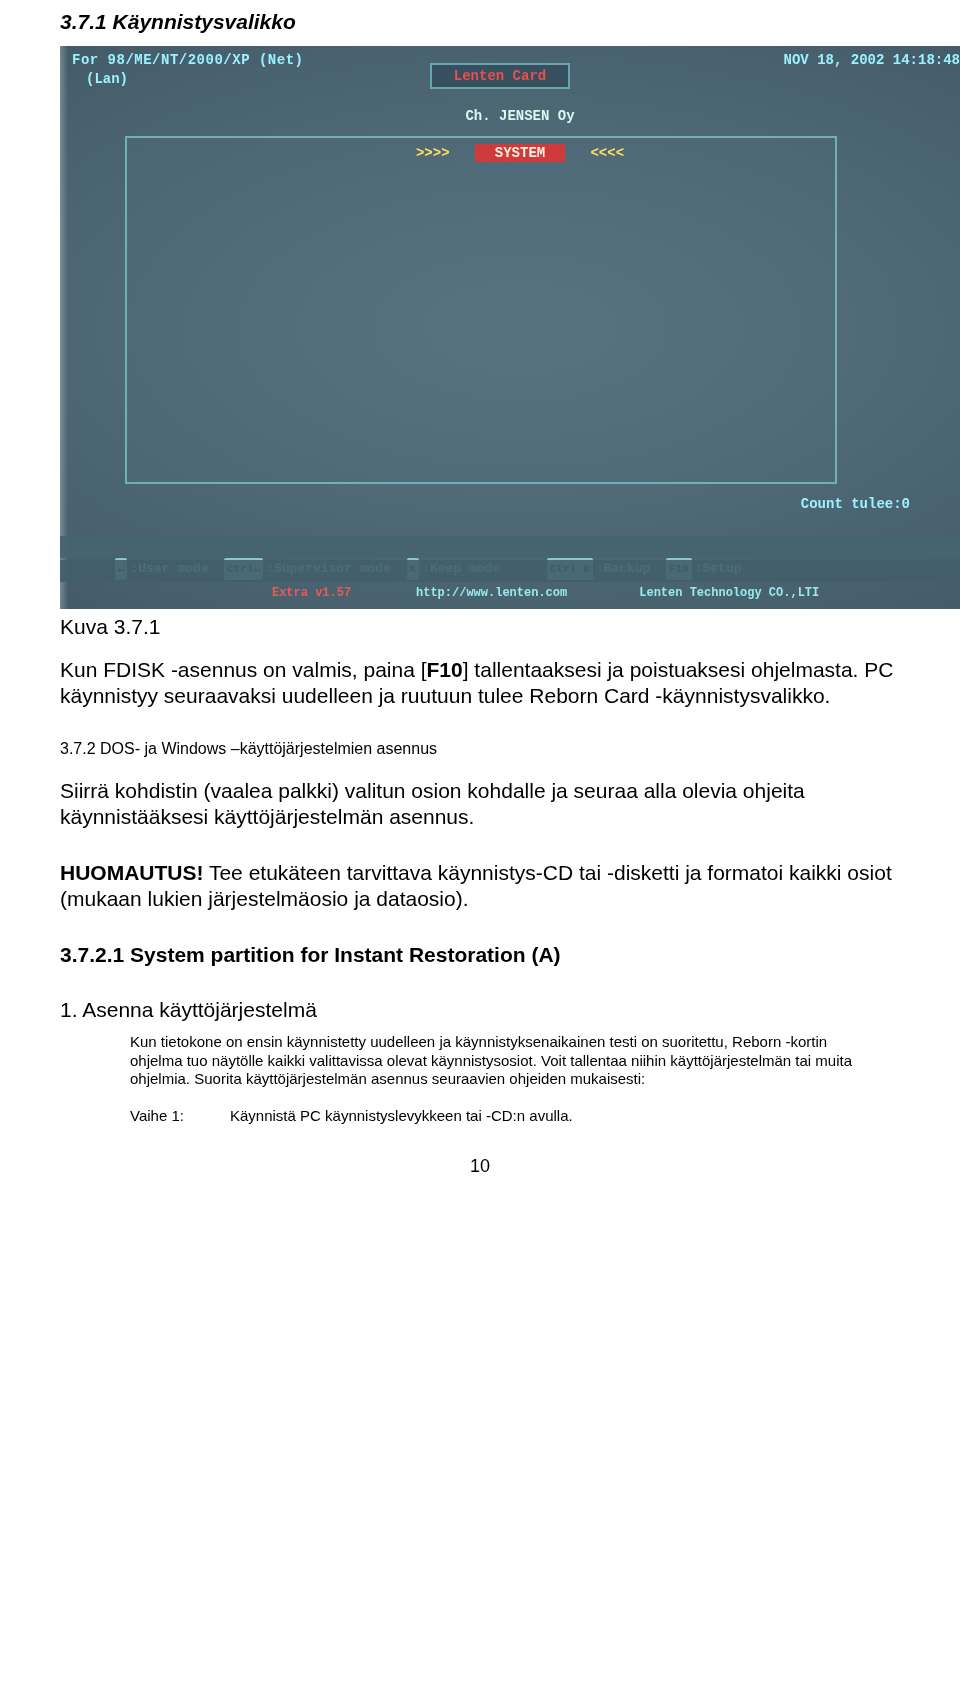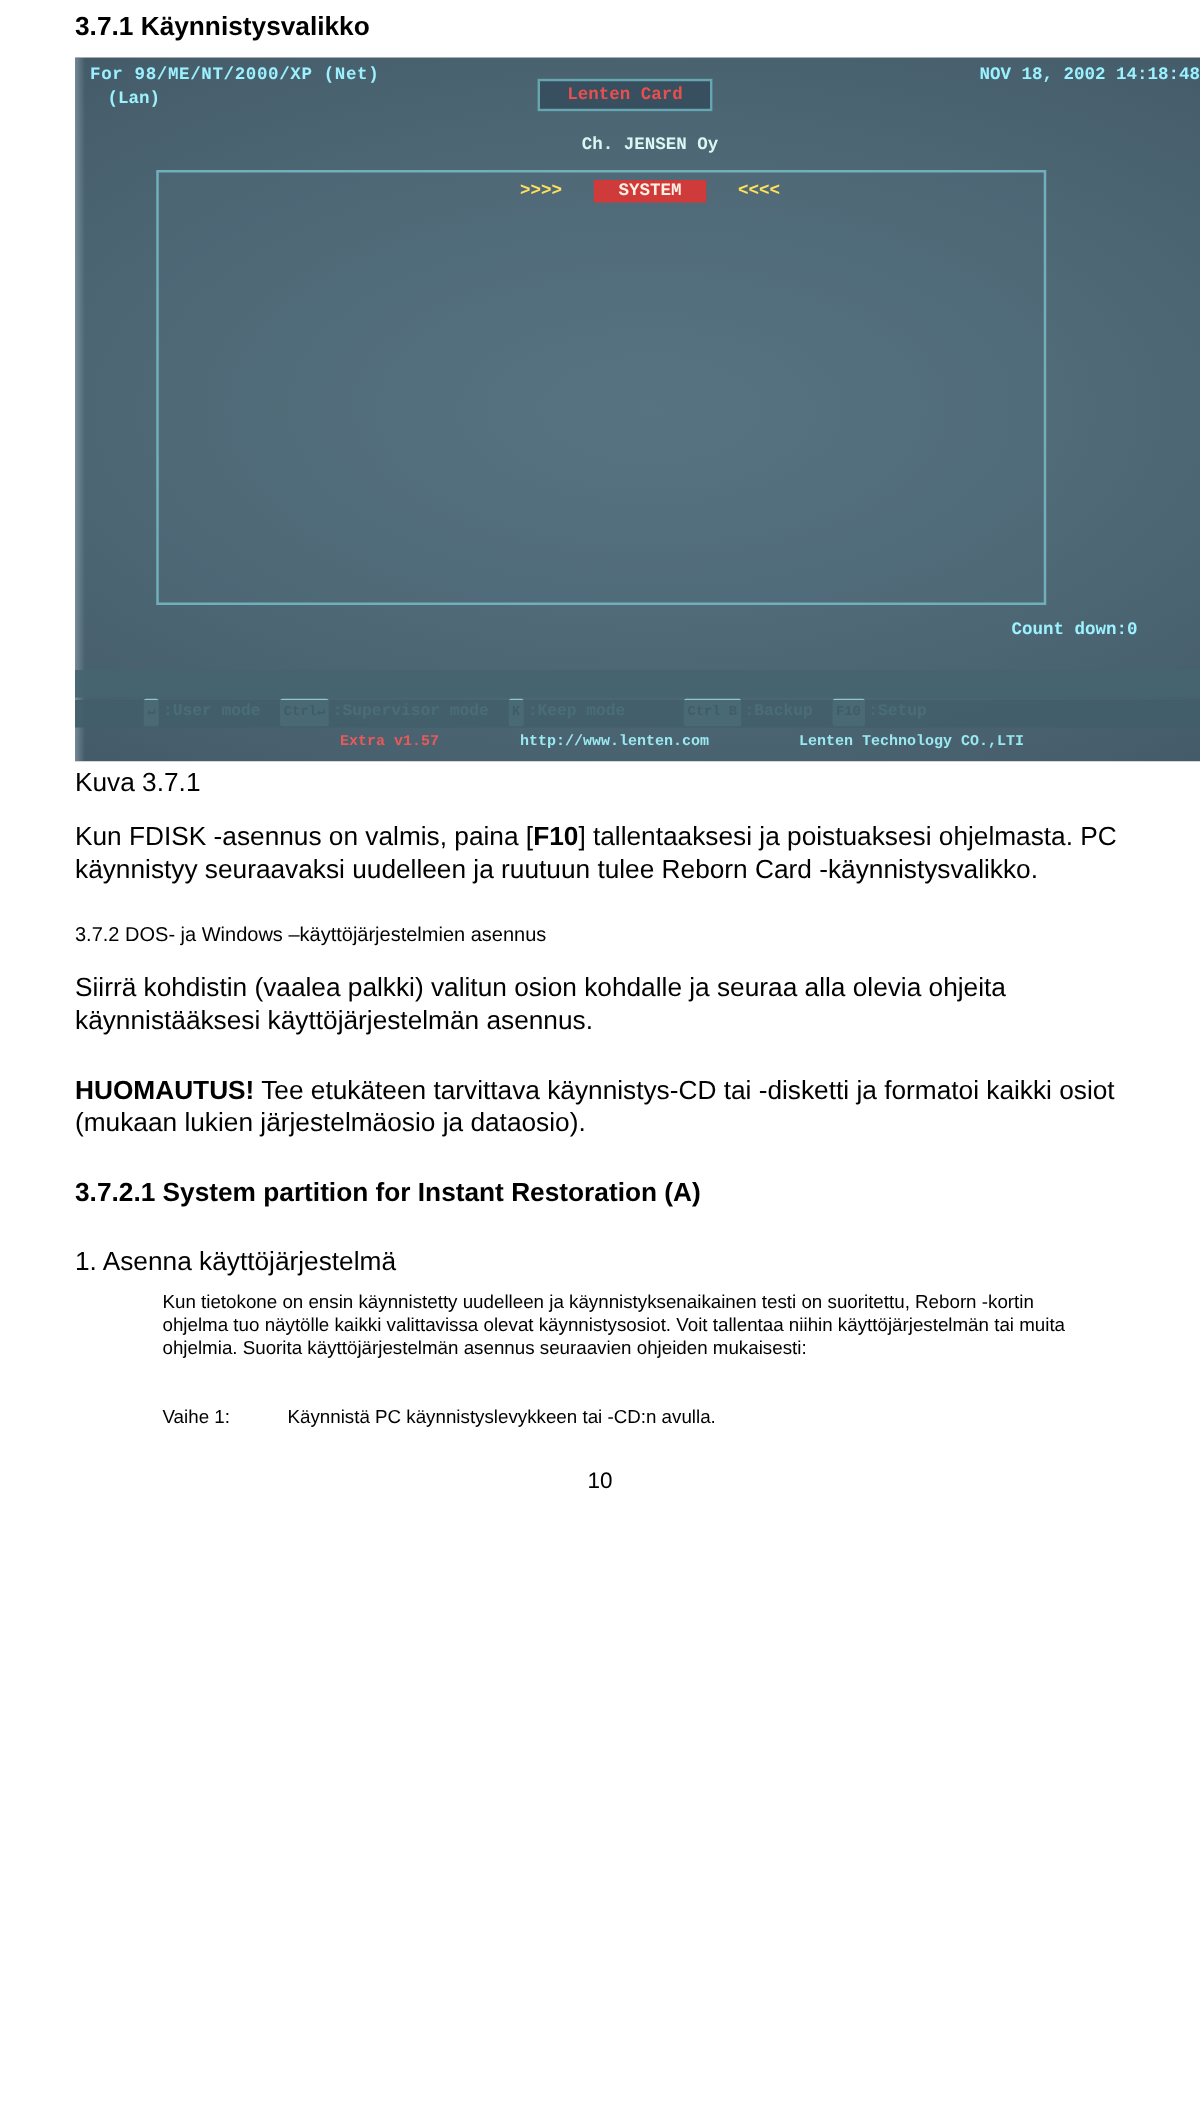--- a/index.html
+++ b/index.html
@@ -10,20 +10,21 @@
     color: #000;
     width: 960px;
   }
   .page {
     padding: 10px 60px 40px 60px;
   }
   .heading1 {
     font-size: 21px;
     font-weight: bold;
     margin: 0 0 12px 0;
+    font-style: italic;
   }
   .heading2 {
     font-size: 16px;
     font-weight: normal;
     margin: 30px 0 20px 0;
   }
   .heading3 {
     font-size: 21px;
     font-weight: bold;
     margin: 30px 0 30px 0;
@@ -159,21 +160,21 @@
     margin: 20px 0 10px 0;
   }
   .indent-block {
     margin-left: 70px;
     margin-right: 20px;
     font-size: 15px;
     line-height: 1.25;
   }
   .step-row {
     display: flex;
-    margin-top: 36px;
+    margin-top: 18px;
   }
   .step-label {
     width: 100px;
     flex-shrink: 0;
   }
   .page-number {
     text-align: center;
     font-size: 18px;
     margin-top: 30px;
   }
@@ -191,21 +192,21 @@
     <div class="crt-text top-left-line2">(Lan)</div>
     <div class="crt-text top-right">NOV 18, 2002 14:18:48</div>
     <div class="title-box">Lenten Card</div>
     <div class="subtitle">Ch. JENSEN Oy</div>
     <div class="main-box"></div>
     <div class="system-line">
       <span class="arrows">&gt;&gt;&gt;&gt;</span>
       &nbsp;&nbsp;<span class="system-pill">SYSTEM</span>&nbsp;&nbsp;
       <span class="arrows">&lt;&lt;&lt;&lt;</span>
     </div>
-    <div class="countdown">Count down:0</div>
+    <div class="countdown">Count tulee:0</div>
     <div class="footer-bar1">
       <span class="key-chip">↵</span>:<span>User mode</span>  <span class="key-chip">Ctrl↵</span>:<span>Supervisor mode</span>  <span class="key-chip">K</span>:<span>Keep mode</span>      <span class="key-chip">Ctrl B</span>:<span>Backup</span>  <span class="key-chip">F10</span>:<span>Setup</span>
     </div>
     <div class="footer-bar2">
       <span class="red">Extra v1.57</span>         <span>http://www.lenten.com</span>          <span>Lenten Technology CO.,LTI</span>
     </div>
   </div>
 
   <div class="caption">Kuva 3.7.1</div>
 

